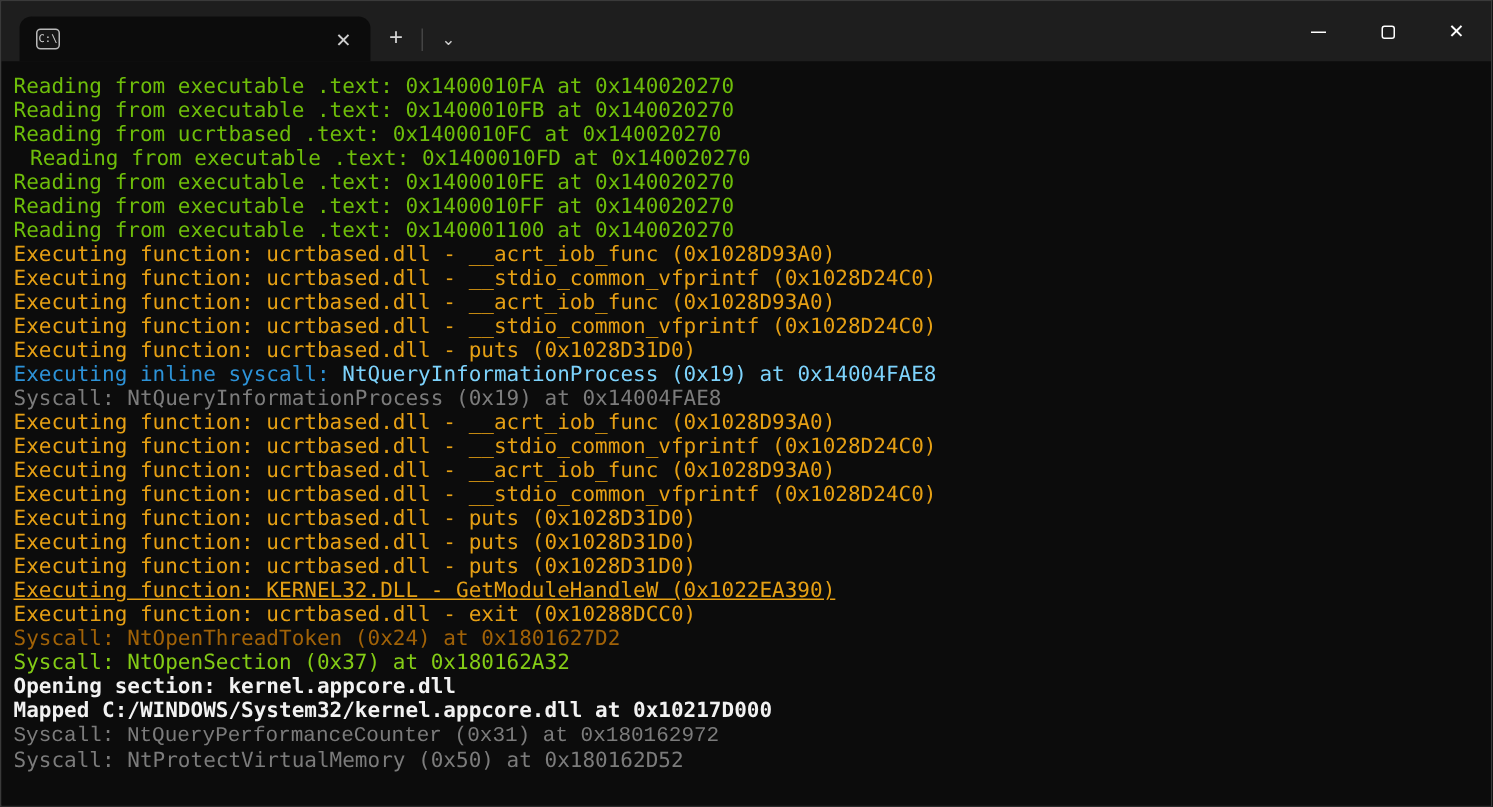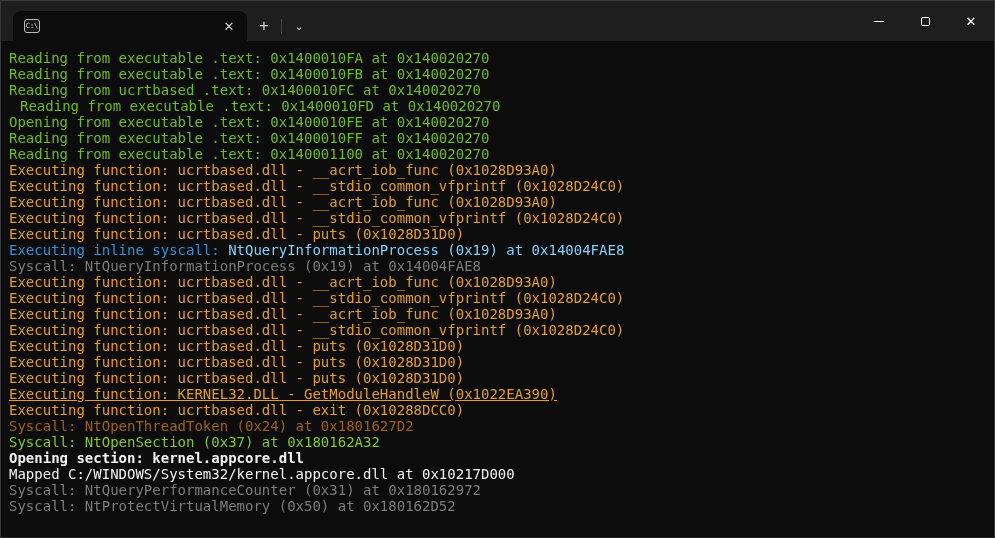--- a/index.html
+++ b/index.html
@@ -131,21 +131,21 @@
       </div>
     </div>
 
   </div>
 
   <div class="terminal">
       <div class="term-line"><span style="color: rgb(110, 190, 10);">Reading from executable .text: 0x1400010FA at 0x140020270</span></div>
       <div class="term-line"><span style="color: rgb(110, 190, 10);">Reading from executable .text: 0x1400010FB at 0x140020270</span></div>
       <div class="term-line"><span style="color: rgb(110, 190, 10);">Reading from ucrtbased .text: 0x1400010FC at 0x140020270</span></div>
       <div class="term-line"><span style="color: rgb(110, 190, 10); padding-left: 11px;">Reading from executable .text: 0x1400010FD at 0x140020270</span></div>
-      <div class="term-line"><span style="color: rgb(110, 190, 10);">Opening from executable .text: 0x1400010FE at 0x140020270</span></div>
+      <div class="term-line"><span style="color: rgb(110, 190, 10);">Reading from executable .text: 0x1400010FE at 0x140020270</span></div>
       <div class="term-line"><span style="color: rgb(110, 190, 10);">Reading from executable .text: 0x1400010FF at 0x140020270</span></div>
       <div class="term-line"><span style="color: rgb(110, 190, 10);">Reading from executable .text: 0x140001100 at 0x140020270</span></div>
       <div class="term-line"><span style="color: rgb(230, 160, 20);">Executing function: ucrtbased.dll - __acrt_iob_func (0x1028D93A0)</span></div>
       <div class="term-line"><span style="color: rgb(230, 160, 20);">Executing function: ucrtbased.dll - __stdio_common_vfprintf (0x1028D24C0)</span></div>
       <div class="term-line"><span style="color: rgb(230, 160, 20);">Executing function: ucrtbased.dll - __acrt_iob_func (0x1028D93A0)</span></div>
       <div class="term-line"><span style="color: rgb(230, 160, 20);">Executing function: ucrtbased.dll - __stdio_common_vfprintf (0x1028D24C0)</span></div>
       <div class="term-line"><span style="color: rgb(230, 160, 20);">Executing function: ucrtbased.dll - puts (0x1028D31D0)</span></div>
       <div class="term-line"><span style="color: rgb(45, 147, 216);">Executing inline syscall: </span><span style="color: #7dd3fc;">NtQueryInformationProcess (0x19) at 0x14004FAE8</span></div>
       <div class="term-line"><span style="color: rgb(124, 124, 124);">Syscall: NtQueryInformationProcess (0x19) at 0x14004FAE8</span></div>
       <div class="term-line"><span style="color: rgb(230, 160, 20);">Executing function: ucrtbased.dll - __acrt_iob_func (0x1028D93A0)</span></div>
@@ -153,18 +153,18 @@
       <div class="term-line"><span style="color: rgb(230, 160, 20);">Executing function: ucrtbased.dll - __acrt_iob_func (0x1028D93A0)</span></div>
       <div class="term-line"><span style="color: rgb(230, 160, 20);">Executing function: ucrtbased.dll - __stdio_common_vfprintf (0x1028D24C0)</span></div>
       <div class="term-line"><span style="color: rgb(230, 160, 20);">Executing function: ucrtbased.dll - puts (0x1028D31D0)</span></div>
       <div class="term-line"><span style="color: rgb(230, 160, 20);">Executing function: ucrtbased.dll - puts (0x1028D31D0)</span></div>
       <div class="term-line"><span style="color: rgb(230, 160, 20);">Executing function: ucrtbased.dll - puts (0x1028D31D0)</span></div>
       <div class="term-line"><span style="color: rgb(230, 160, 20); text-decoration: underline;">Executing function: KERNEL32.DLL - GetModuleHandleW (0x1022EA390)</span></div>
       <div class="term-line"><span style="color: rgb(230, 160, 20);">Executing function: ucrtbased.dll - exit (0x10288DCC0)</span></div>
       <div class="term-line"><span style="color: #a16207;">Syscall: NtOpenThreadToken (0x24) at 0x1801627D2</span></div>
       <div class="term-line"><span style="color: #84cc16;">Syscall: NtOpenSection (0x37) at 0x180162A32</span></div>
       <div class="term-line"><span style="color: rgb(242, 242, 242); font-weight: bold;">Opening section: kernel.appcore.dll</span></div>
-      <div class="term-line"><span style="color: rgb(242, 242, 242); font-weight: normal;">Mapped C:/WINDOWS/System32/kernel.appcore.dll at 0x10217D000</span></div>
-      <div class="term-line"><span style="color: rgb(124, 124, 124);">Syscall: NtQueryPerformanceCounter (0x31) at 0x180162972</span></div>
+      <div class="term-line"><span style="color: rgb(242, 242, 242); font-weight: bold;">Mapped C:/WINDOWS/System32/kernel.appcore.dll at 0x10217D000</span></div>
+      <div class="term-line"><span style="color: rgb(124, 124, 124); font-family: Liberation Mono, monospace;">Syscall: NtQueryPerformanceCounter (0x31) at 0x180162972</span></div>
       <div class="term-line"><span style="color: rgb(124, 124, 124);">Syscall: NtProtectVirtualMemory (0x50) at 0x180162D52</span></div>
     </div>
 
 </div>
 
 </body></html>

